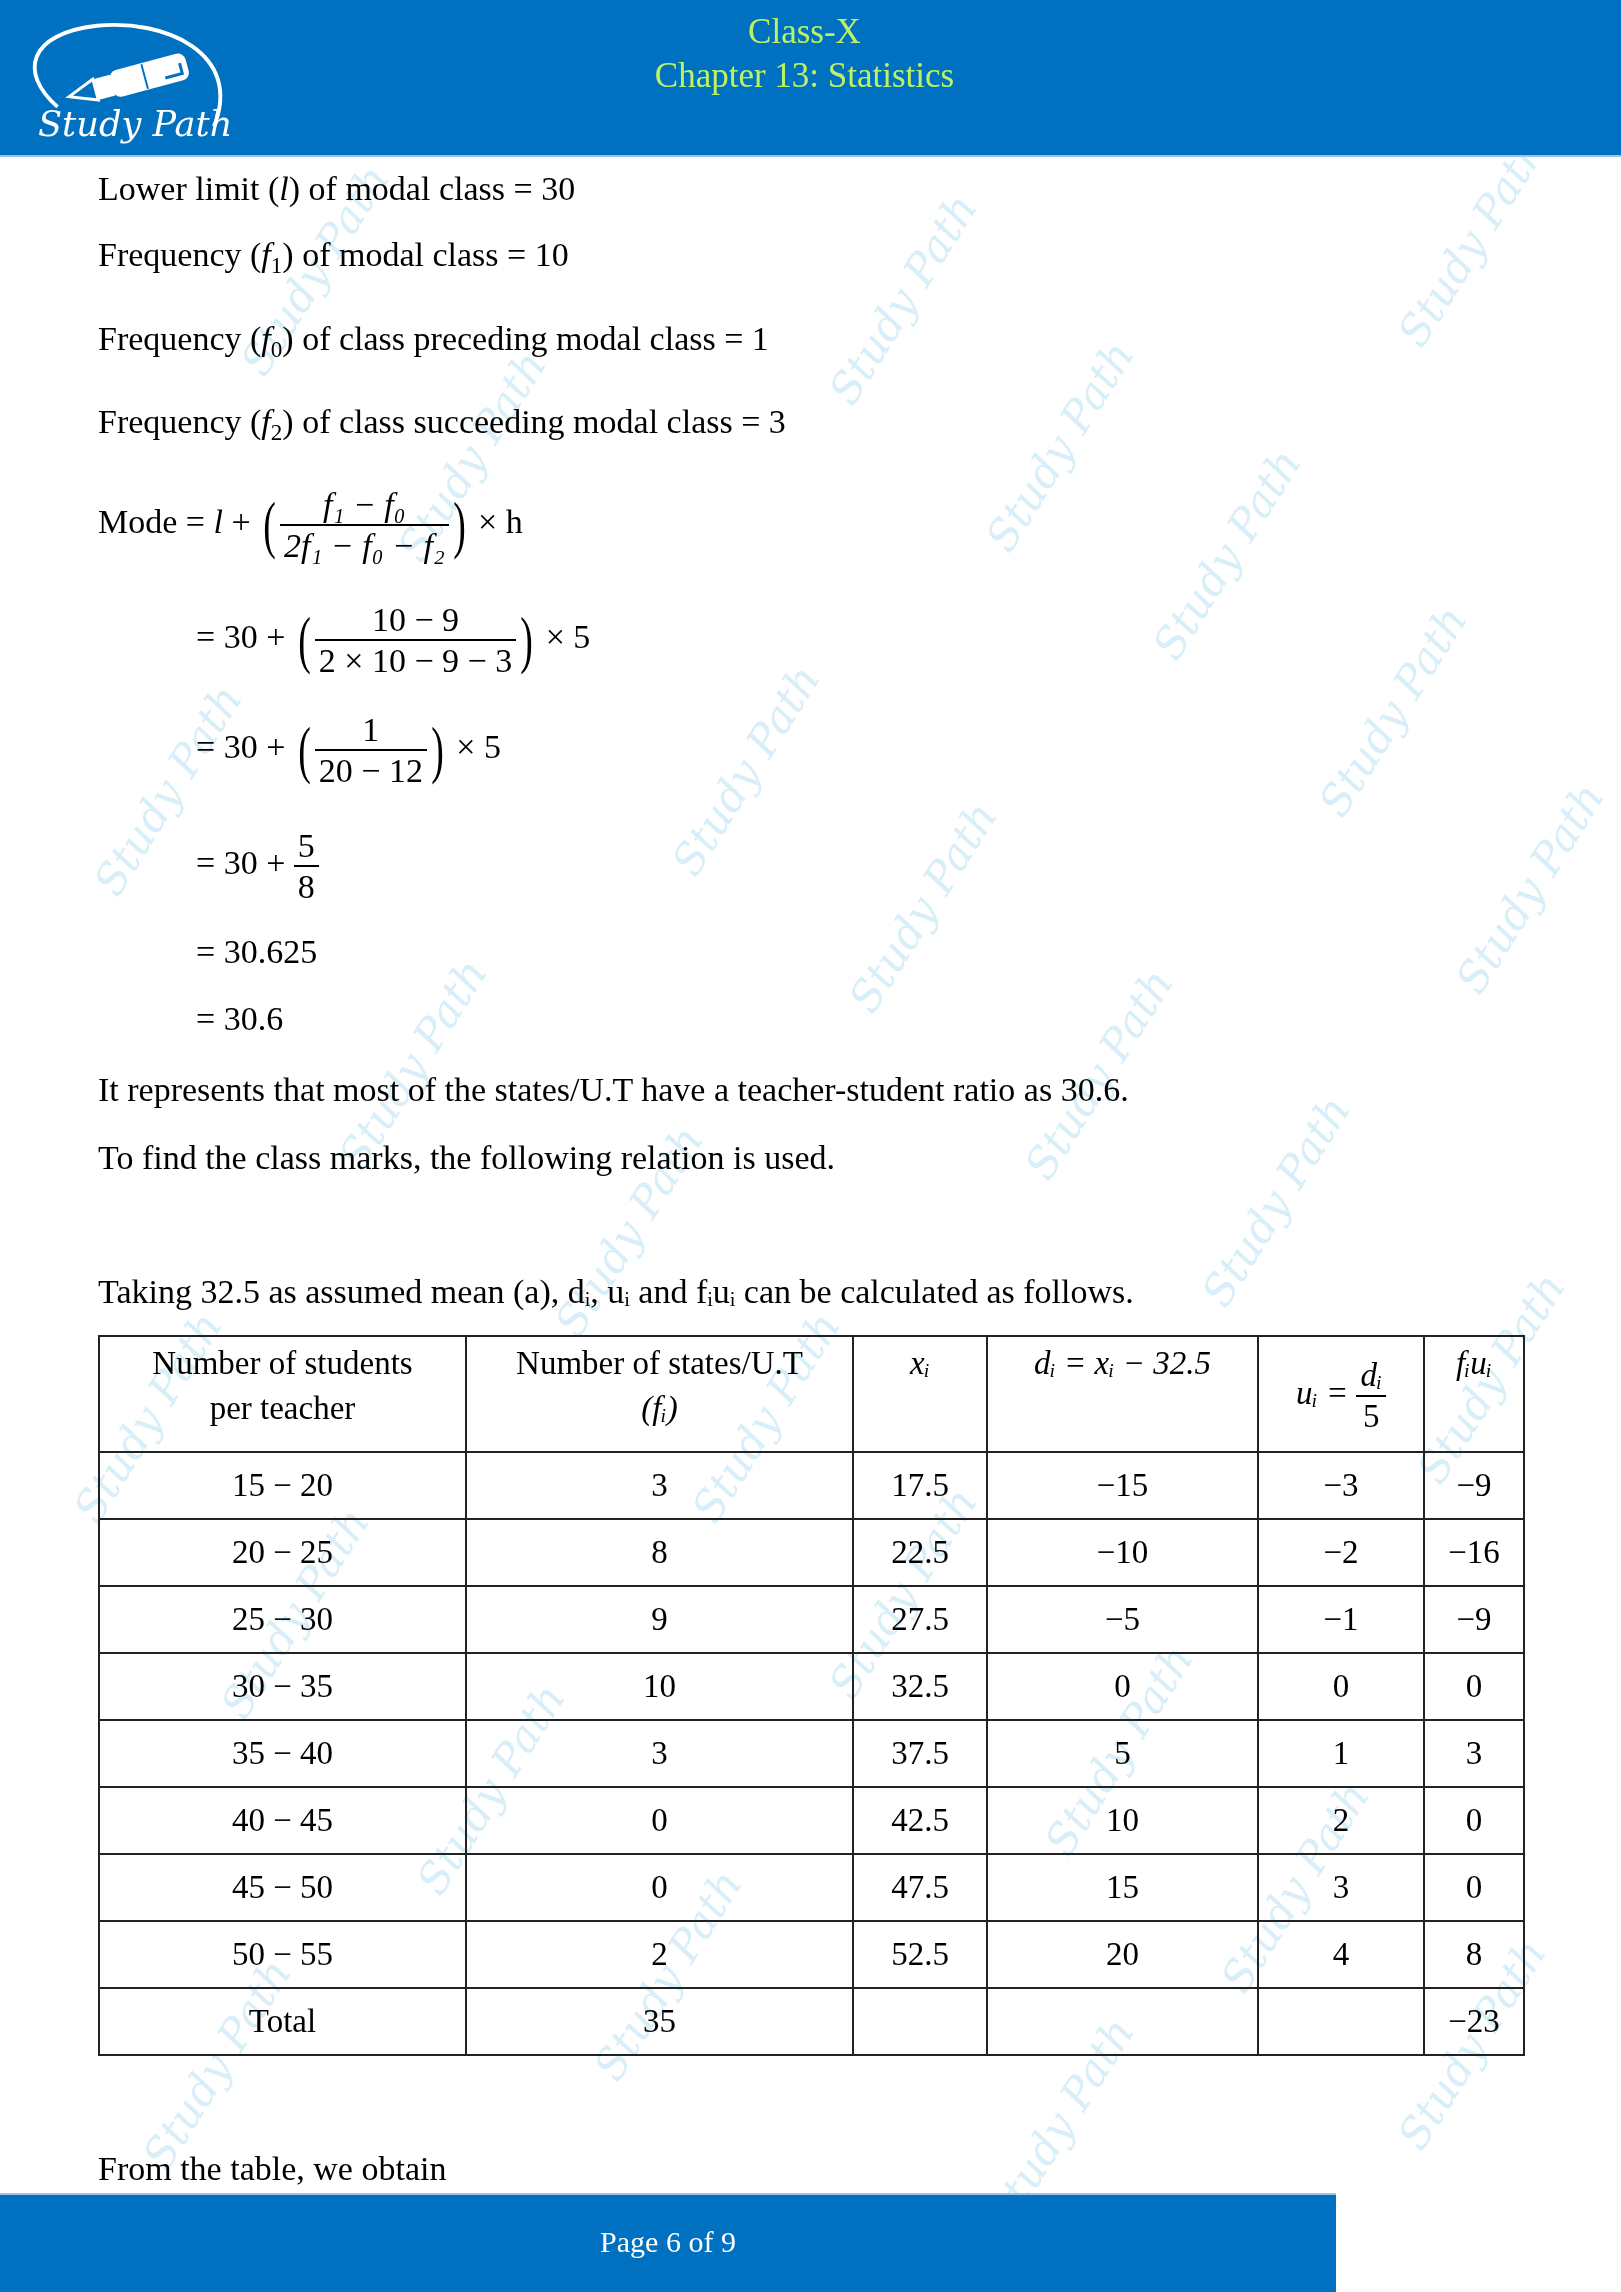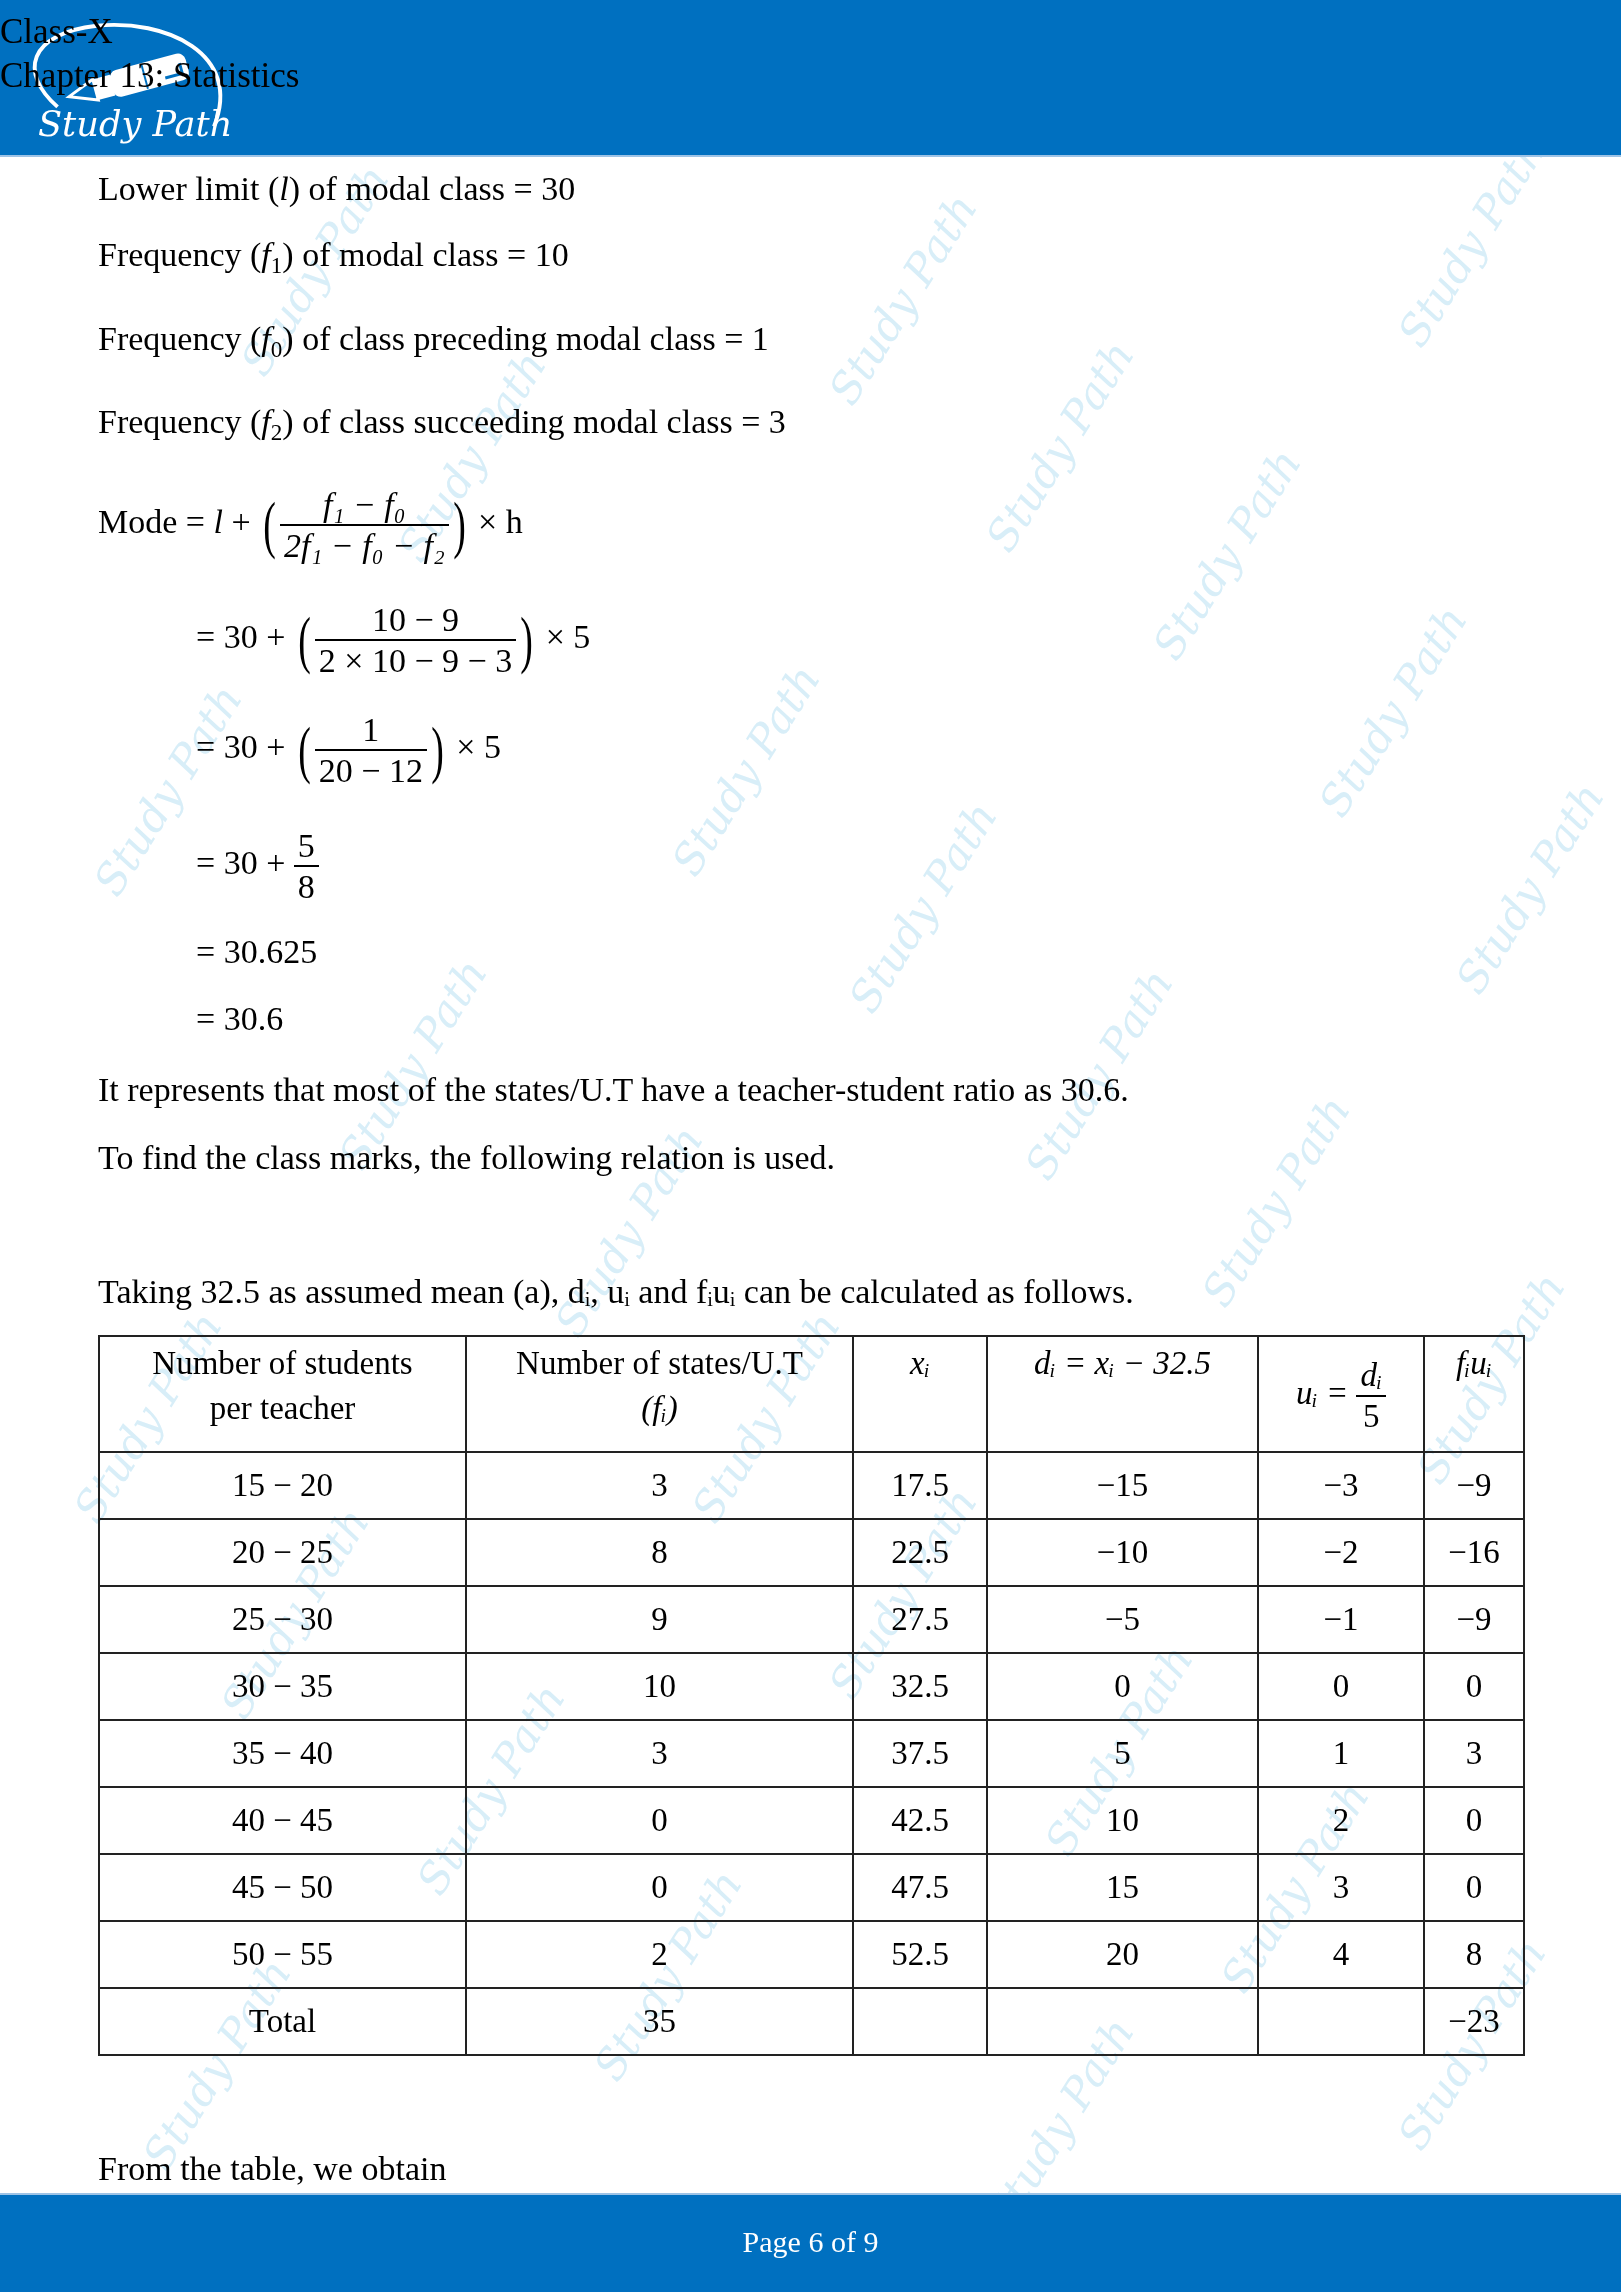--- a/index.html
+++ b/index.html
@@ -6,26 +6,26 @@
     body {
       width: 1621px; height: 2293px; position: relative; overflow: hidden;
       background: #ffffff; color: #000;
       font-family: "Liberation Serif", "DejaVu Serif", serif;
     }
     .header {
       position: absolute; left: 0; top: 0; width: 1621px; height: 157px;
       background: #0070c0; border-bottom: 2.9px solid #9dc3e6; box-sizing: border-box;
     }
     .header .titles {
-      position: absolute; left: 0; right: 12px; top: 9.8px; text-align: left; color: #000000;
+      position: absolute; left: 0; right: 12px; top: 9.8px; text-align: center; color: #bef264;
       font-size: 35px; line-height: 44px;
     }
     .logo { position: absolute; left: 17.6px; top: 13.7px; width: 216px; height: 132px; }
     .footer {
-      position: absolute; left: 0; top: 2193px; width: 1621px; height: 100px;
+      position: absolute; left: 0; top: 2193px; width: 1336px; height: 100px;
       background: #0070c0; border-top: 2.9px solid #9dc3e6; box-sizing: border-box;
       text-align: center; color: #ffffff; font-size: 30px; line-height: 94px;
     }
     .line { position: absolute; left: 98px; font-size: 34px; white-space: nowrap; line-height: 43px; }
     .it { font-style: italic; }
     sub { font-size: 0.68em; vertical-align: -0.3em; line-height: 0; }
     .frac { display: inline-block; vertical-align: middle; text-align: center; }
     .frac > span { display: block; padding: 0 3.9px; line-height: 39px; }
     .frac > span.num { border-bottom: 2px solid #000; }
     .paren { font-size: 63px; vertical-align: middle; font-weight: 100; line-height: 1; display:inline-block; transform: scaleX(0.6); }

